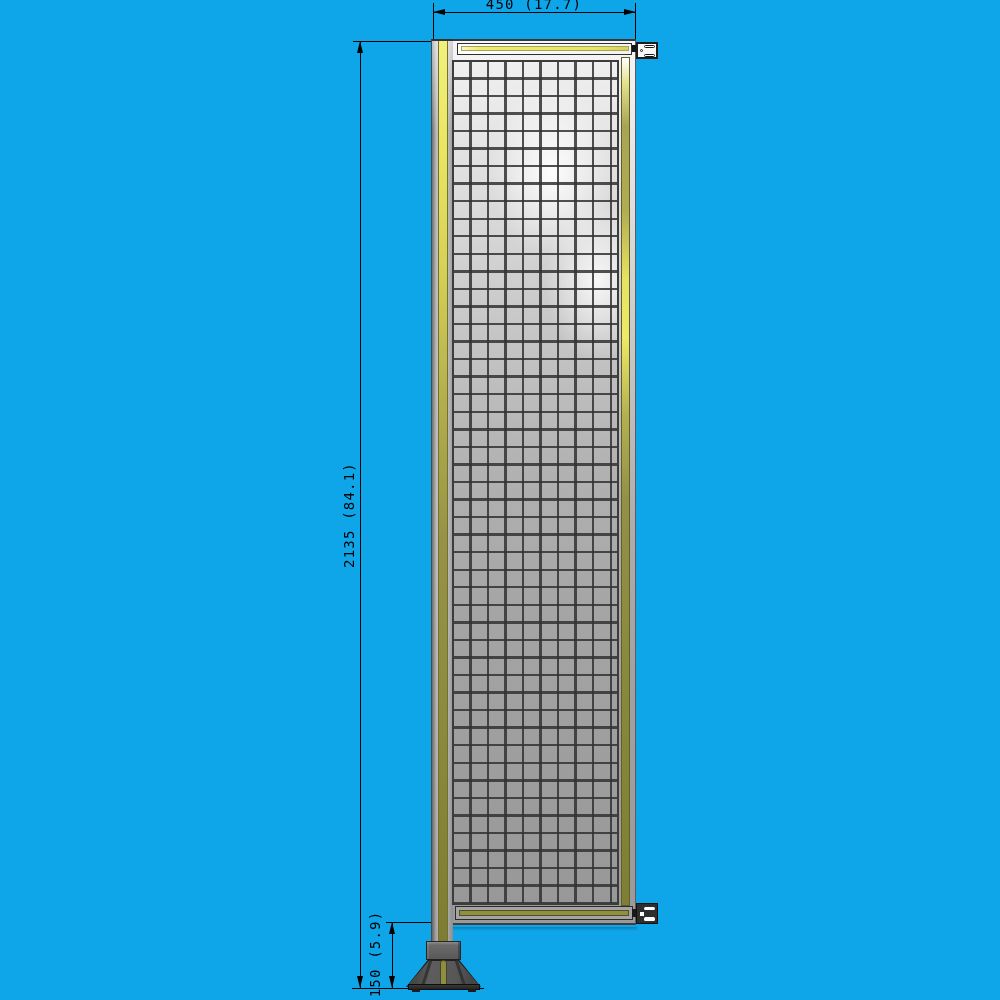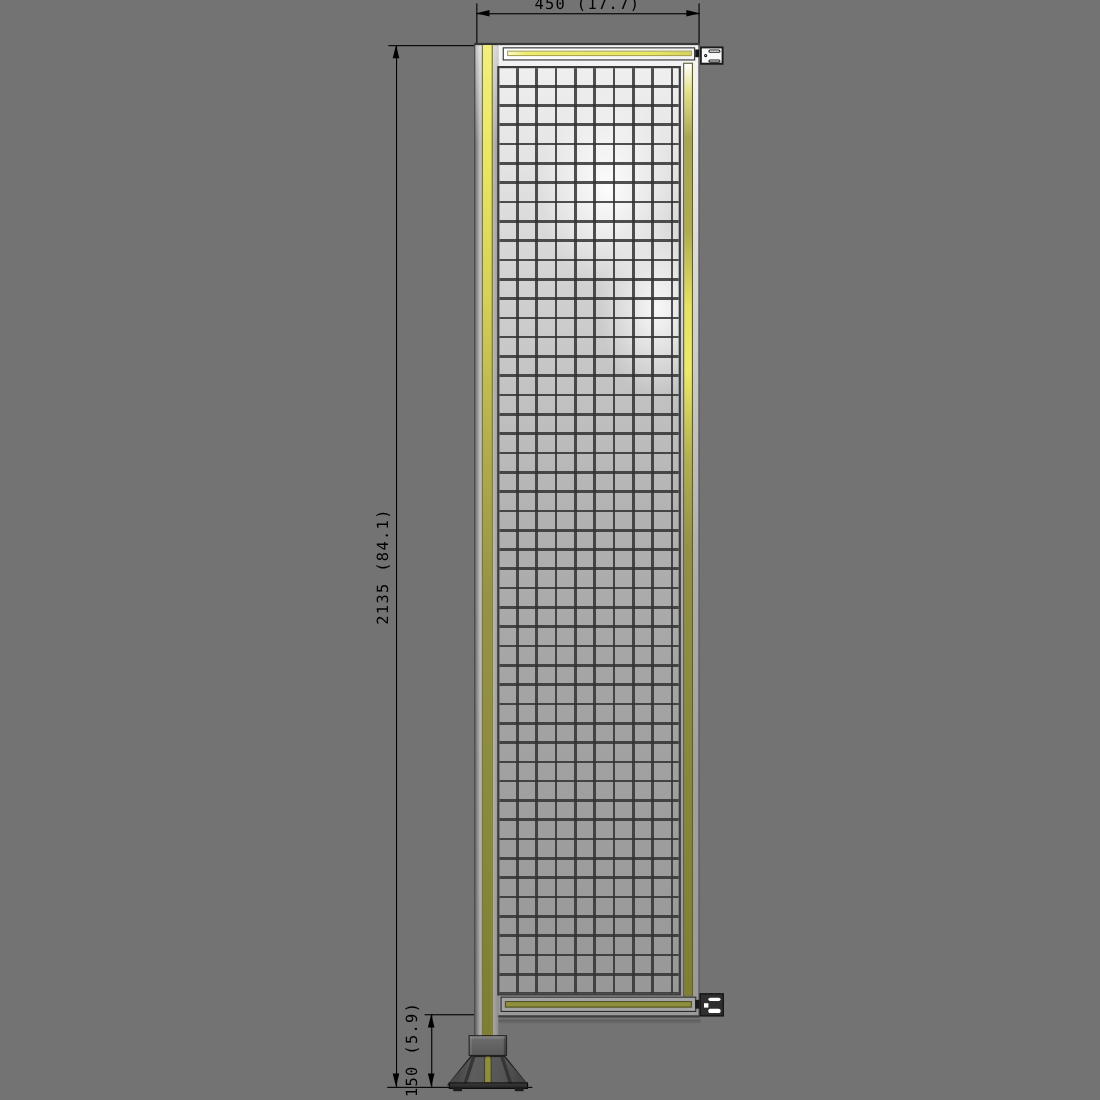--- a/index.html
+++ b/index.html
@@ -1,19 +1,19 @@
 <!DOCTYPE html>
 <html><head>
 <meta charset="utf-8">
 <style>
   * { margin:0; padding:0; box-sizing:border-box; }
   html,body { background:#ffffff; }
   body { font-family:"DejaVu Sans Mono","Liberation Mono",monospace; }
   #canvas {
-    position:relative; width:1000px; height:1000px; background:#737373;
+    position:relative; width:1000px; height:1000px; background:#0ea5e9;
     overflow:hidden;
   }
 
   
   .dline { position:absolute; background:#000; }
   .dim-label {
     position:absolute; font-size:14px; letter-spacing:1.2px; color:#000;
     text-align:center; height:16px; line-height:15px; white-space:nowrap;
   }
   .dim-label.v { transform:rotate(-90deg); }

